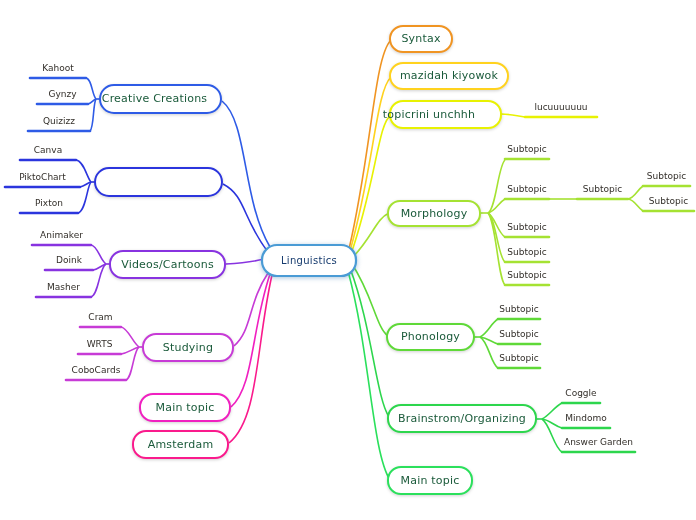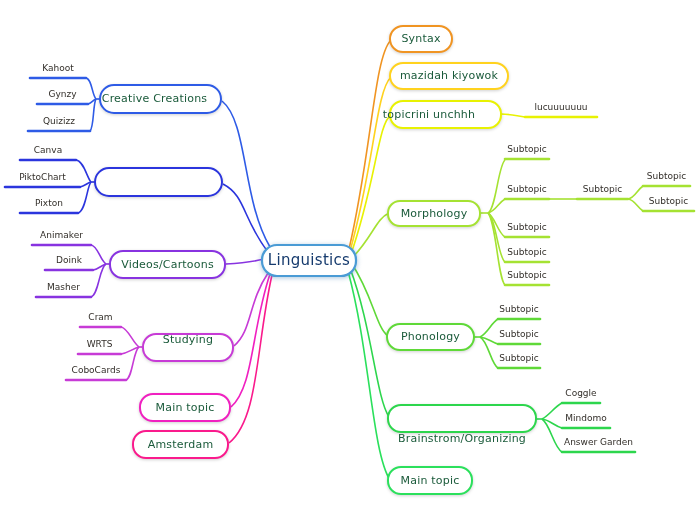--- a/index.html
+++ b/index.html
@@ -9,21 +9,21 @@
     font-family:"DejaVu Sans","Liberation Sans",sans-serif;
     overflow:hidden;
   }
   #wires{position:absolute;left:0;top:0;}
   svg rect{filter:drop-shadow(0 1px 1.5px rgba(0,0,0,.18));}
   rect.center{filter:drop-shadow(0 1.5px 2.5px rgba(70,130,180,.45));}
   .topic{
     position:absolute;text-align:center;font-weight:normal;font-size:11px;
     color:var(--topic-text);letter-spacing:.2px;white-space:nowrap;cursor:pointer;
   }
-  .topic.center-topic{font-size:15px;color:var(--center-text);letter-spacing:.3px;}
+  .topic.center-topic{font-size:10px;color:var(--center-text);letter-spacing:.3px;}
   .child{
     position:absolute;text-align:center;font-size:9px;
     color:var(--child-text);white-space:nowrap;cursor:pointer;
   }
 </style>
 </head>
 <body>
 
 <div id="canvas">
 
@@ -156,29 +156,29 @@
   </g>
 
   <g fill="none" stroke="#4a9bd5">
     <rect class="center" x="262" y="245" width="94" height="31" rx="15" fill="#ffffff" stroke-width="2.2"></rect>
   </g>
 </svg>
 
 <div class="topic center-topic" style="left:262px;top:245px;width:94px;line-height:31px;">Linguistics</div>
 <div class="topic" style="left:100px;top:85px;width:109px;line-height:28px;">Creative Creations</div>
 <div class="topic" style="left:110px;top:251px;width:115px;line-height:27px;">Videos/Cartoons</div>
-<div class="topic" style="left:143px;top:326px;width:90px;line-height:27px;">Studying</div>
+<div class="topic" style="left:143px;top:334px;width:90px;line-height:27px;">Studying</div>
 <div class="topic" style="left:140px;top:394px;width:90px;line-height:27px;">Main topic</div>
 <div class="topic" style="left:133px;top:431px;width:95px;line-height:27px;">Amsterdam</div>
 <div class="topic" style="left:390px;top:26px;width:62px;line-height:26px;">Syntax</div>
 <div class="topic" style="left:390px;top:63px;width:118px;line-height:26px;">mazidah kiyowok</div>
 <div class="topic" style="left:378px;top:101px;width:102px;line-height:27px;">topicrini unchhh</div>
 <div class="topic" style="left:388px;top:201px;width:92px;line-height:25px;">Morphology</div>
 <div class="topic" style="left:387px;top:324px;width:87px;line-height:26px;">Phonology</div>
-<div class="topic" style="left:388px;top:405px;width:148px;line-height:27px;margin-top:20px;">Brainstrom/Organizing</div>
+<div class="topic" style="left:388px;top:405px;width:148px;line-height:27px;">Brainstrom/Organizing</div>
 <div class="topic" style="left:388px;top:467px;width:84px;line-height:27px;">Main topic</div>
 
 <div class="child" style="left:30px;top:63px;width:56px;">Kahoot</div>
 <div class="child" style="left:37px;top:89px;width:51px;">Gynzy</div>
 <div class="child" style="left:28px;top:116px;width:62px;">Quizizz</div>
 <div class="child" style="left:20px;top:145px;width:56px;">Canva</div>
 <div class="child" style="left:5px;top:172px;width:75px;">PiktoChart</div>
 <div class="child" style="left:20px;top:198px;width:58px;">Pixton</div>
 <div class="child" style="left:32px;top:230px;width:59px;">Animaker</div>
 <div class="child" style="left:45px;top:255px;width:48px;">Doink</div>

